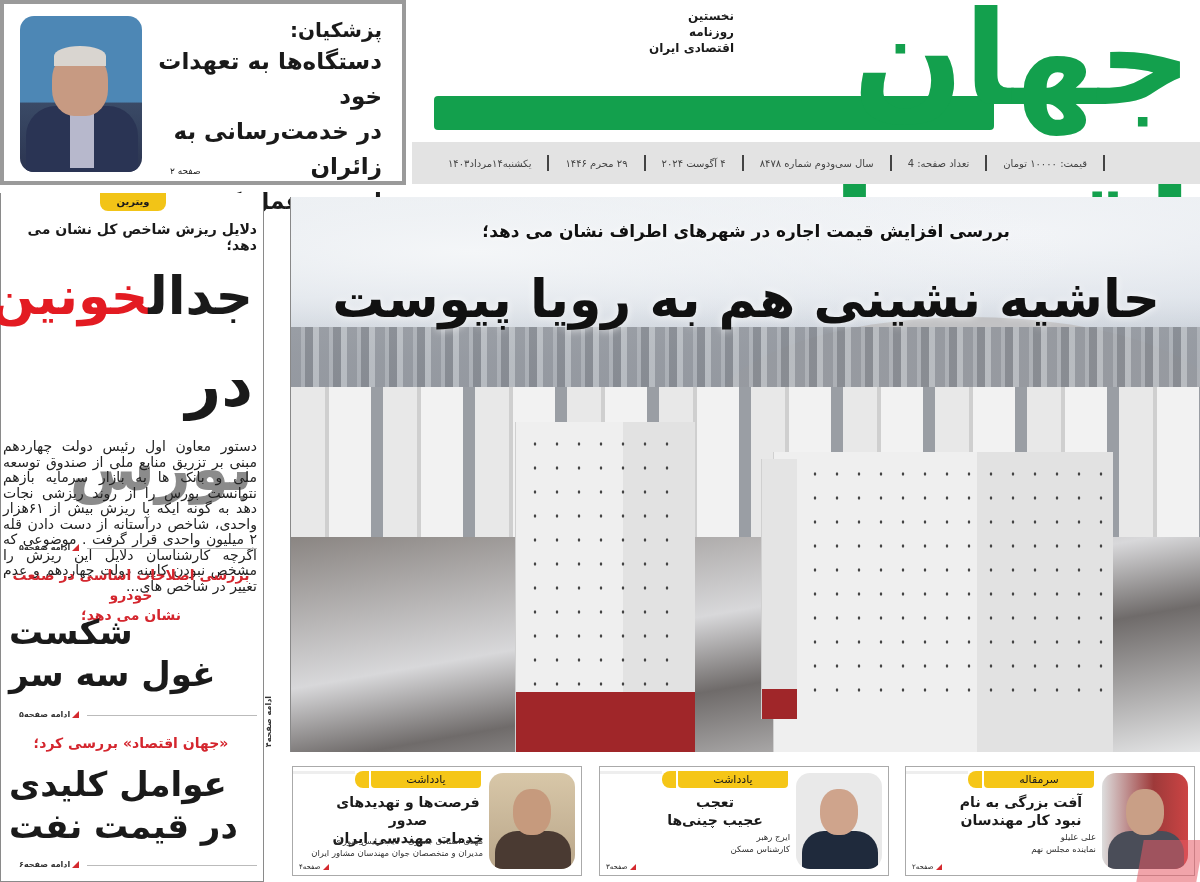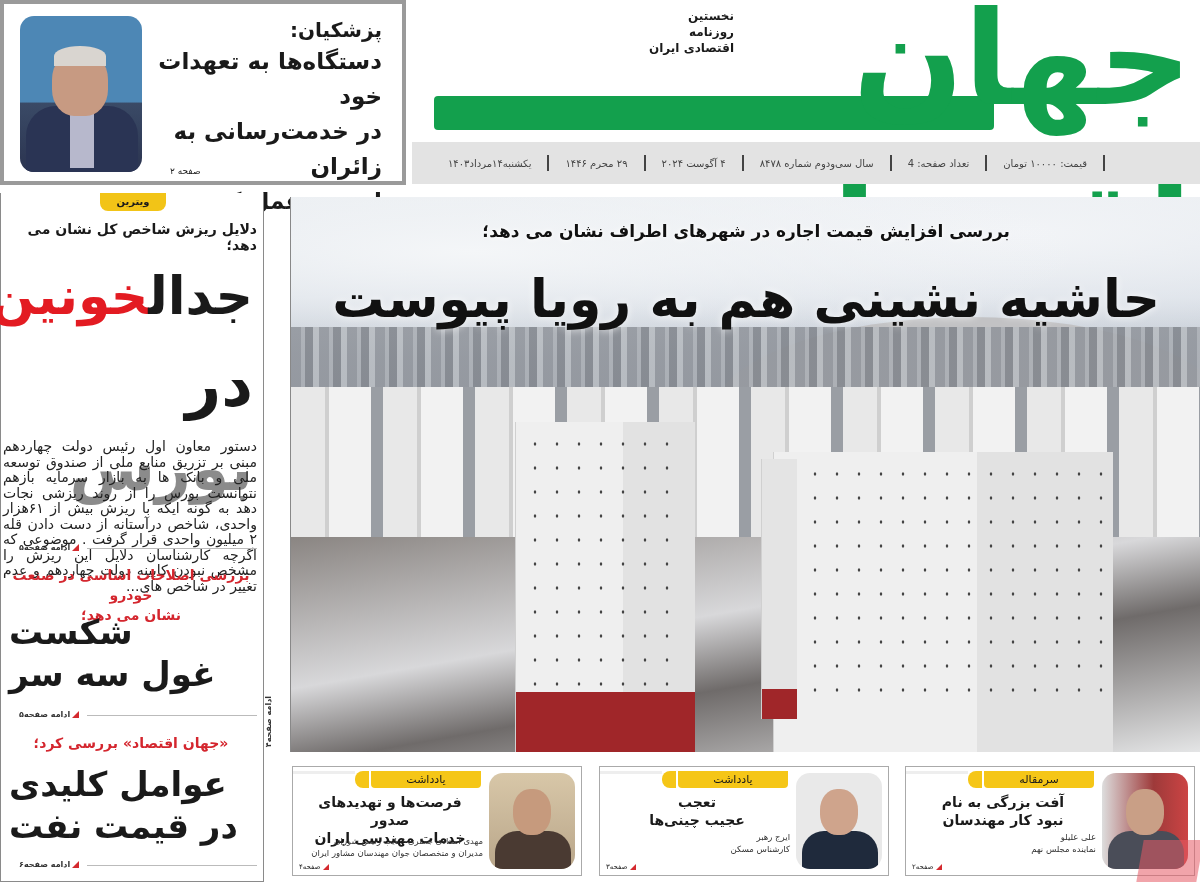--- a/index.html
+++ b/index.html
@@ -63,21 +63,21 @@
 
   
   .card { position: absolute; top: 766px; width: 290px; height: 110px; border: 1px solid #aaa; background: #fff; }
   .card .tag { position: absolute; top: 4px; right: 100px; width: 110px; height: 17px; background: #f5c617; border-radius: 0 0 4px 4px; font-size: 11px; text-align: center; line-height: 17px; direction: rtl; }
   .card .tag-stub { position: absolute; top: 4px; right: 212px; width: 14px; height: 17px; background: #f5c617; border-radius: 8px 0 0 8px; }
   .card .tag-line { position: absolute; top: 4px; right: 226px; width: 62px; height: 3px; background: #eee; }
   .card .portrait { position: absolute; right: 6px; top: 6px; width: 86px; height: 96px; border-radius: 14px; overflow: hidden; }
   .card .portrait .bg { position: absolute; inset: 0; }
   .card .portrait .head { position: absolute; left: 24px; top: 16px; width: 38px; height: 46px; border-radius: 45%; background: #c99f86; }
   .card .portrait .suit { position: absolute; left: 6px; top: 58px; width: 76px; height: 44px; border-radius: 22px 22px 0 0; background: #2e3545; }
-  .card .title { position: absolute; right: 98px; top: 26px; width: 186px; text-align: center; direction: rtl; font-weight: bold; font-size: 14px; line-height: 18px; }
+  .card .title { position: absolute; right: 80px; top: 26px; width: 186px; text-align: center; direction: rtl; font-weight: bold; font-size: 14px; line-height: 18px; }
   .card .author { position: absolute; right: 98px; width: 186px; text-align: right; direction: rtl; font-size: 8.5px; line-height: 12px; color: #333; }
   .card .pg { position: absolute; left: 6px; bottom: 4px; font-size: 7px; direction: rtl; display: flex; gap: 2px; align-items: center; }
   .card .pg .tri { width: 0; height: 0; border-left: 6px solid transparent; border-bottom: 6px solid #d42a2f; }
   .watermark { position: absolute; right: 0; top: 840px; width: 60px; height: 42px; background: rgba(230,90,100,.55); transform: skewX(-10deg); }
 </style>
 </head>
 <body>
 
 <div class="top-box">
   <div class="photo">

